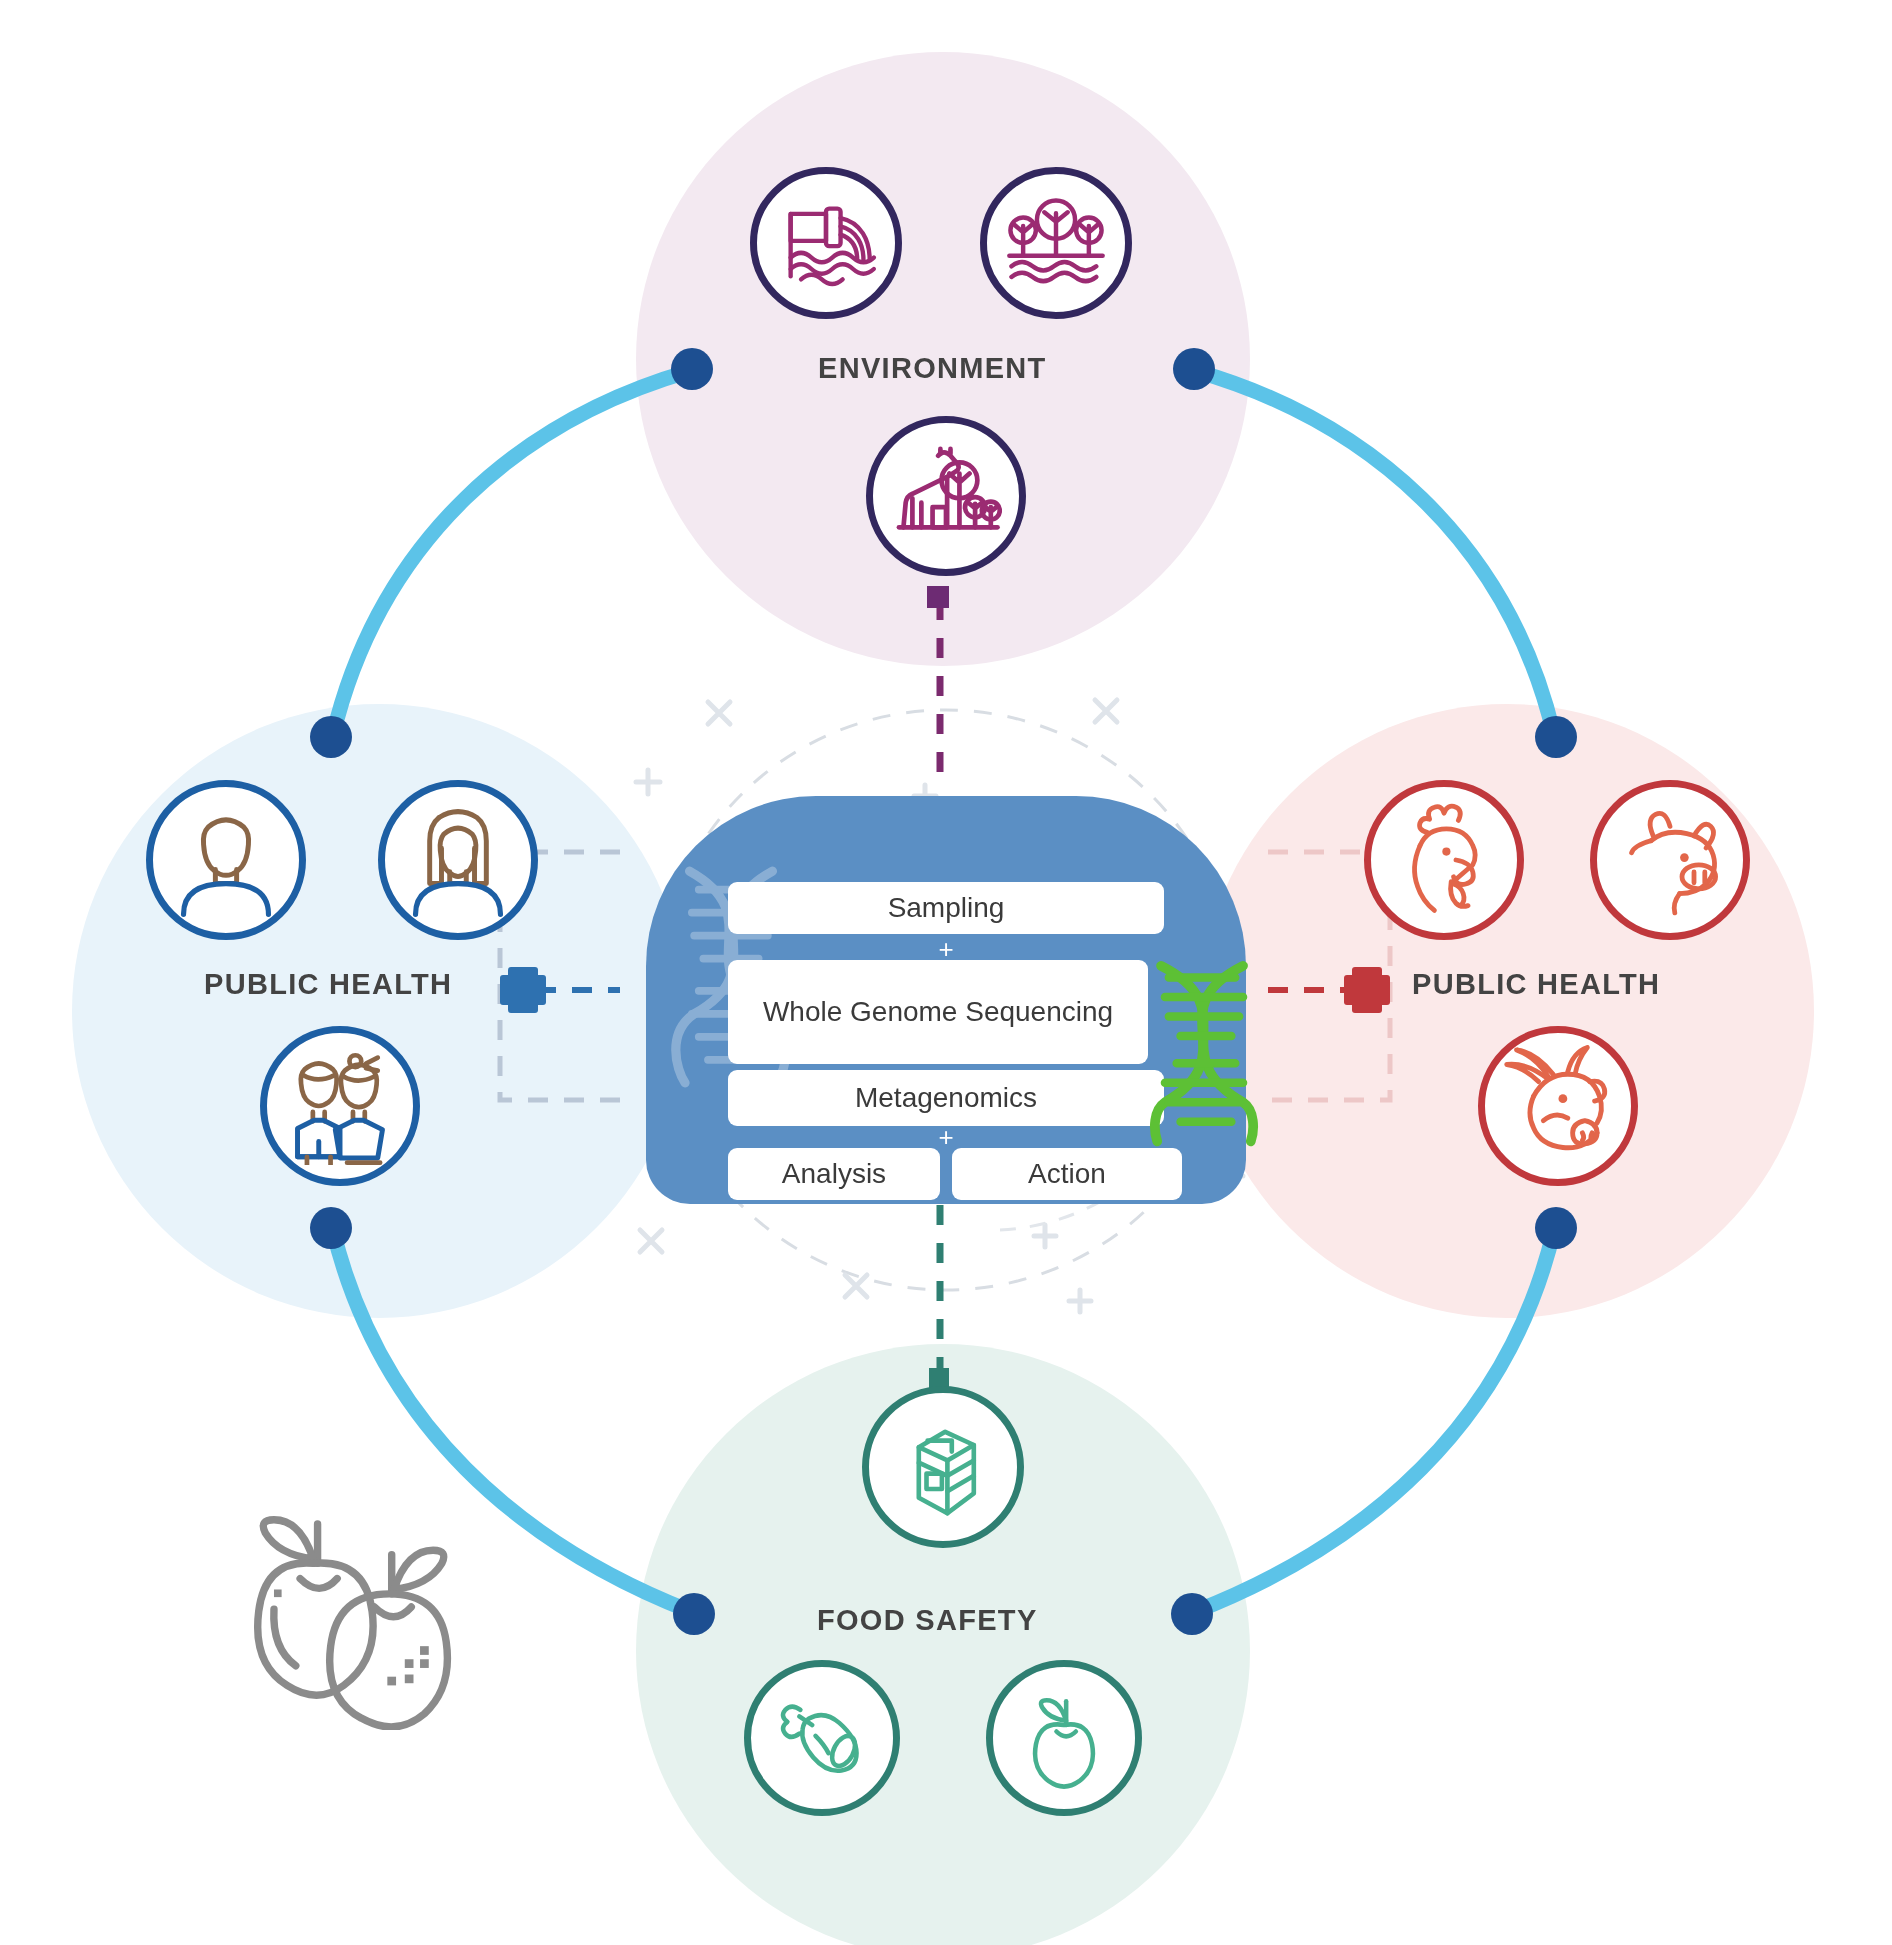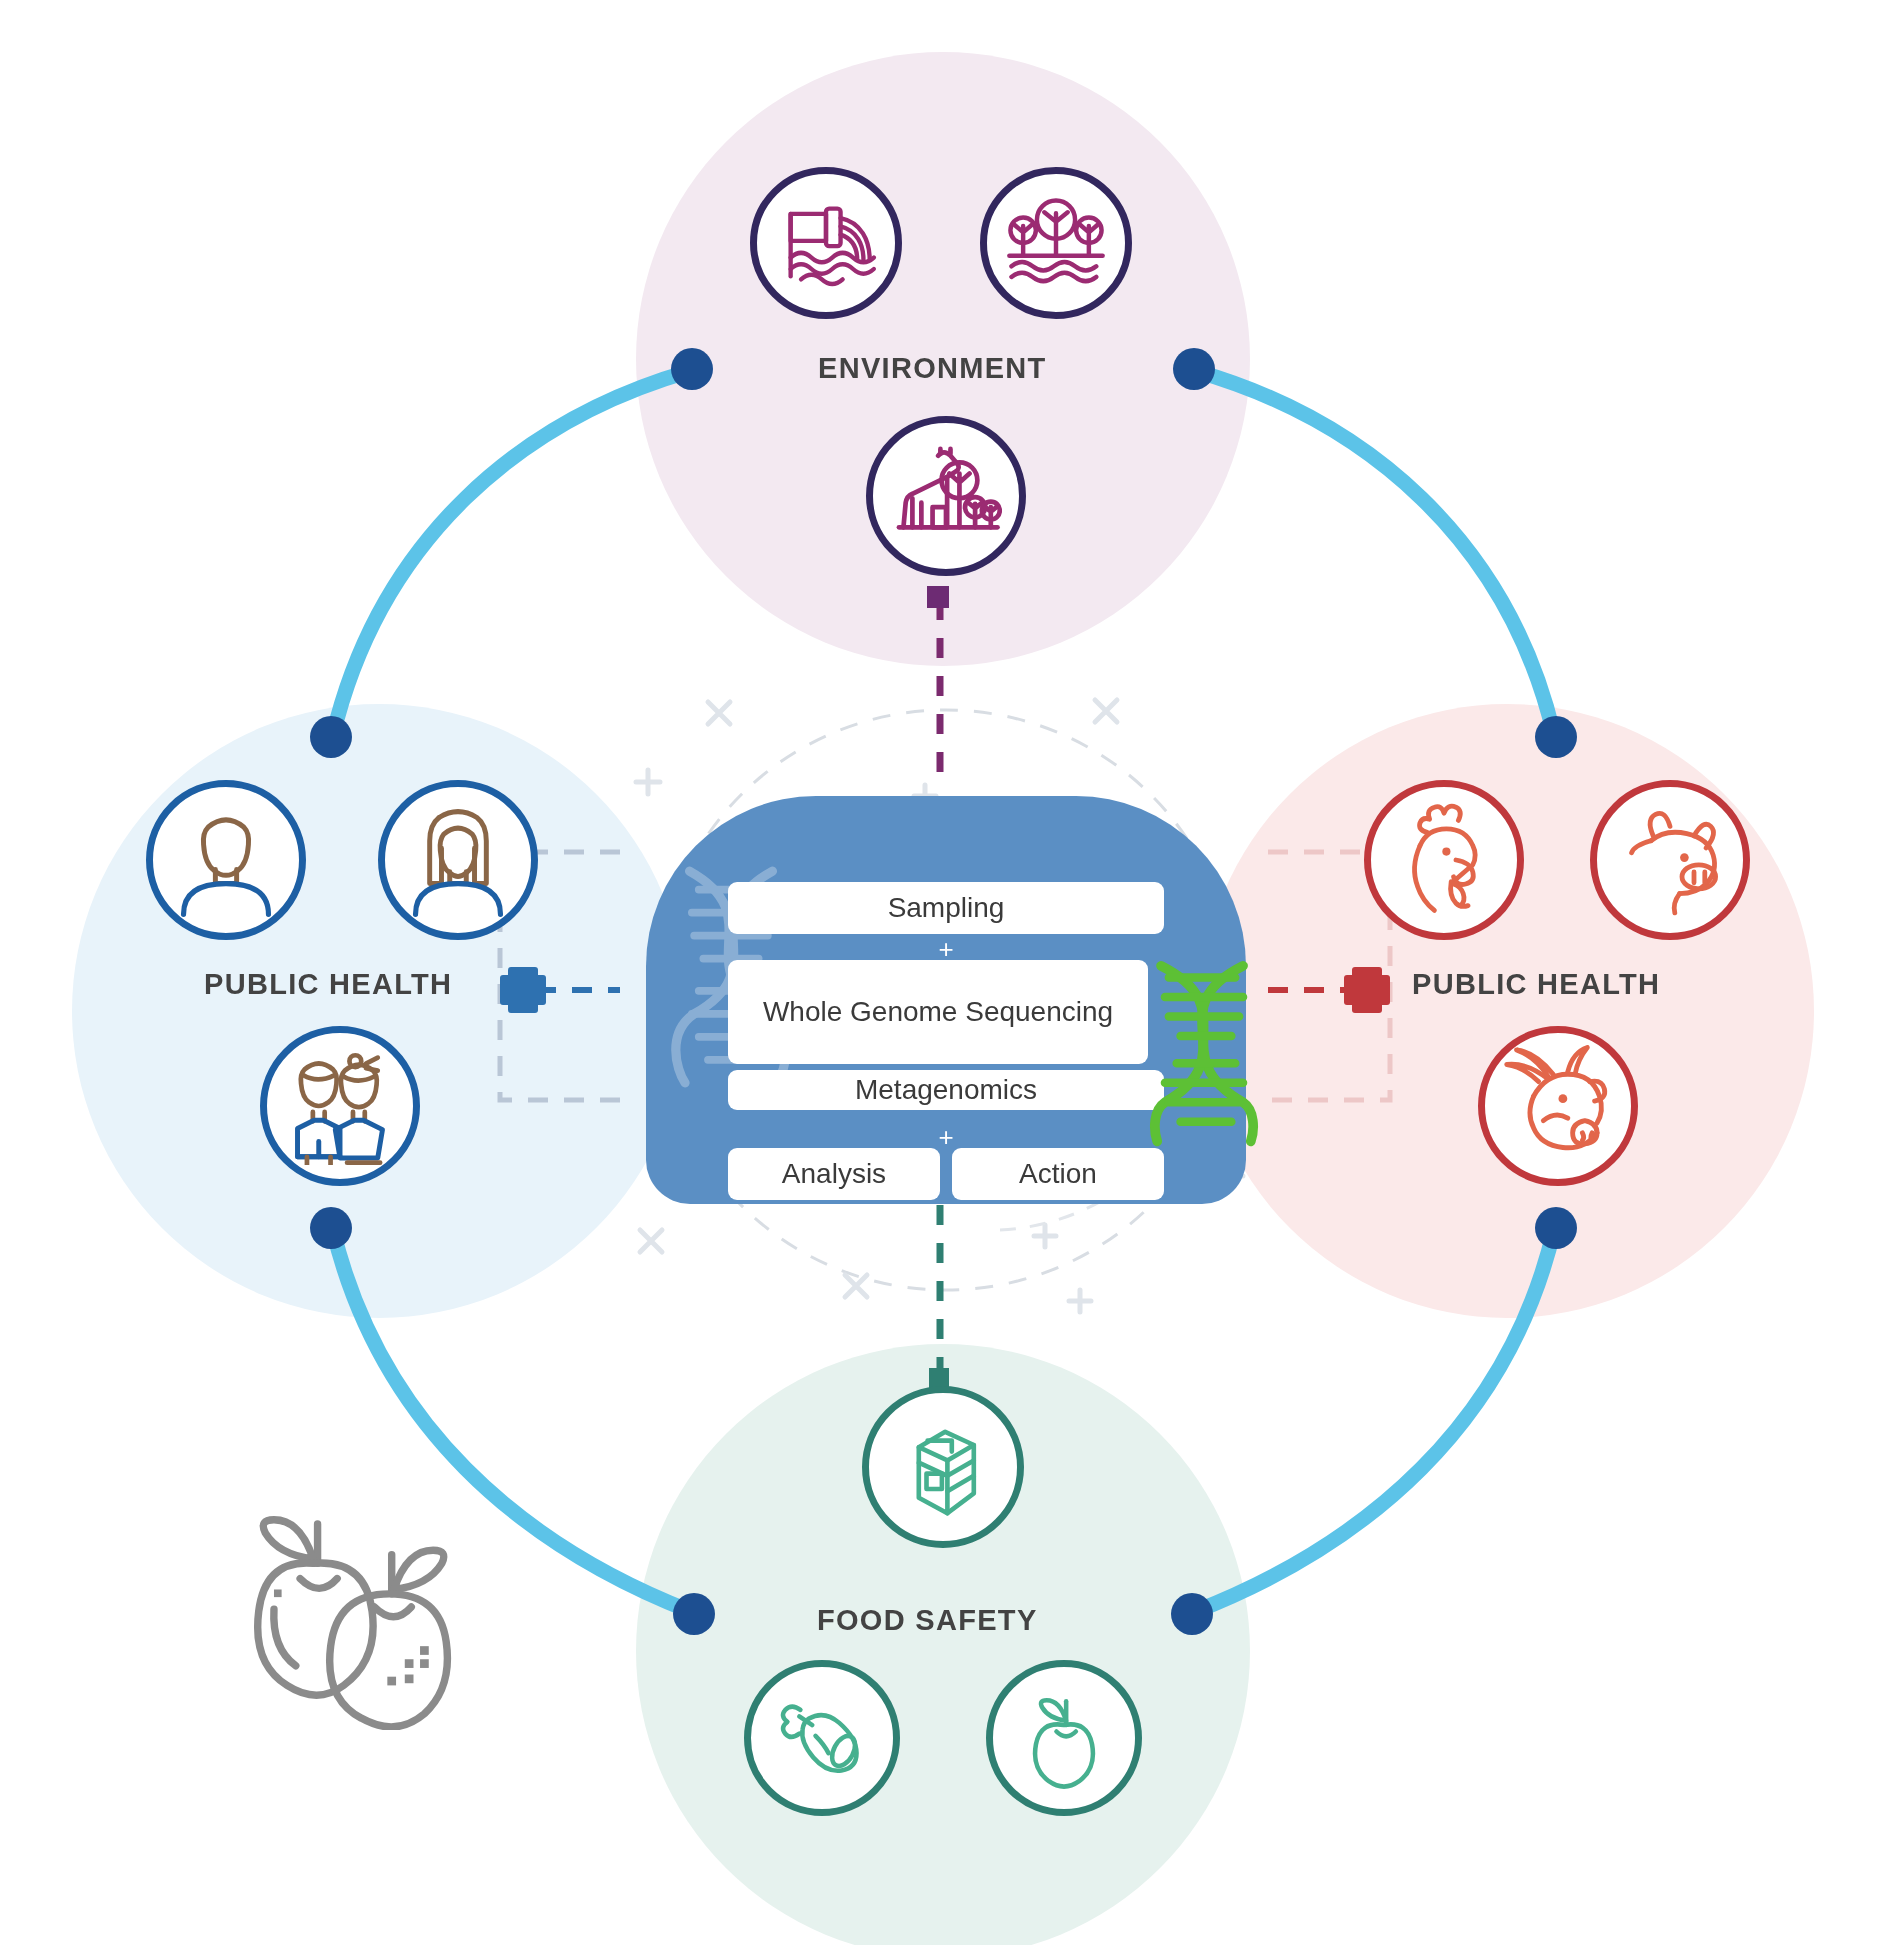--- a/index.html
+++ b/index.html
@@ -106,23 +106,23 @@
     border-radius: 9px;
     color: #3a3a3a;
     display: flex;
     align-items: center;
     justify-content: center;
     font-size: 28px;
     line-height: 1.15;
   }
   #row-sampling  { left: 82px;  top: 110px; width: 436px; height: 52px; }
   #row-wgs       { left: 82px;  top: 188px; width: 420px; height: 104px; }
-  #row-meta      { left: 82px;  top: 298px; width: 436px; height: 40px; }
+  #row-meta      { left: 82px;  top: 298px; width: 436px; height: 56px; }
   #row-analysis  { left: 82px;  top: 376px; width: 212px; height: 52px; }
-  #row-action    { left: 306px; top: 376px; width: 212px; height: 52px; }
+  #row-action    { left: 306px; top: 376px; width: 230px; height: 52px; }
   .plus-sep {
     position: absolute;
     color: #ffffff;
     font-size: 26px;
     line-height: 1;
     width: 30px;
     text-align: center;
   }
   #plus-1 { left: 285px; top: 164px; }
   #plus-2 { left: 285px; top: 352px; }

